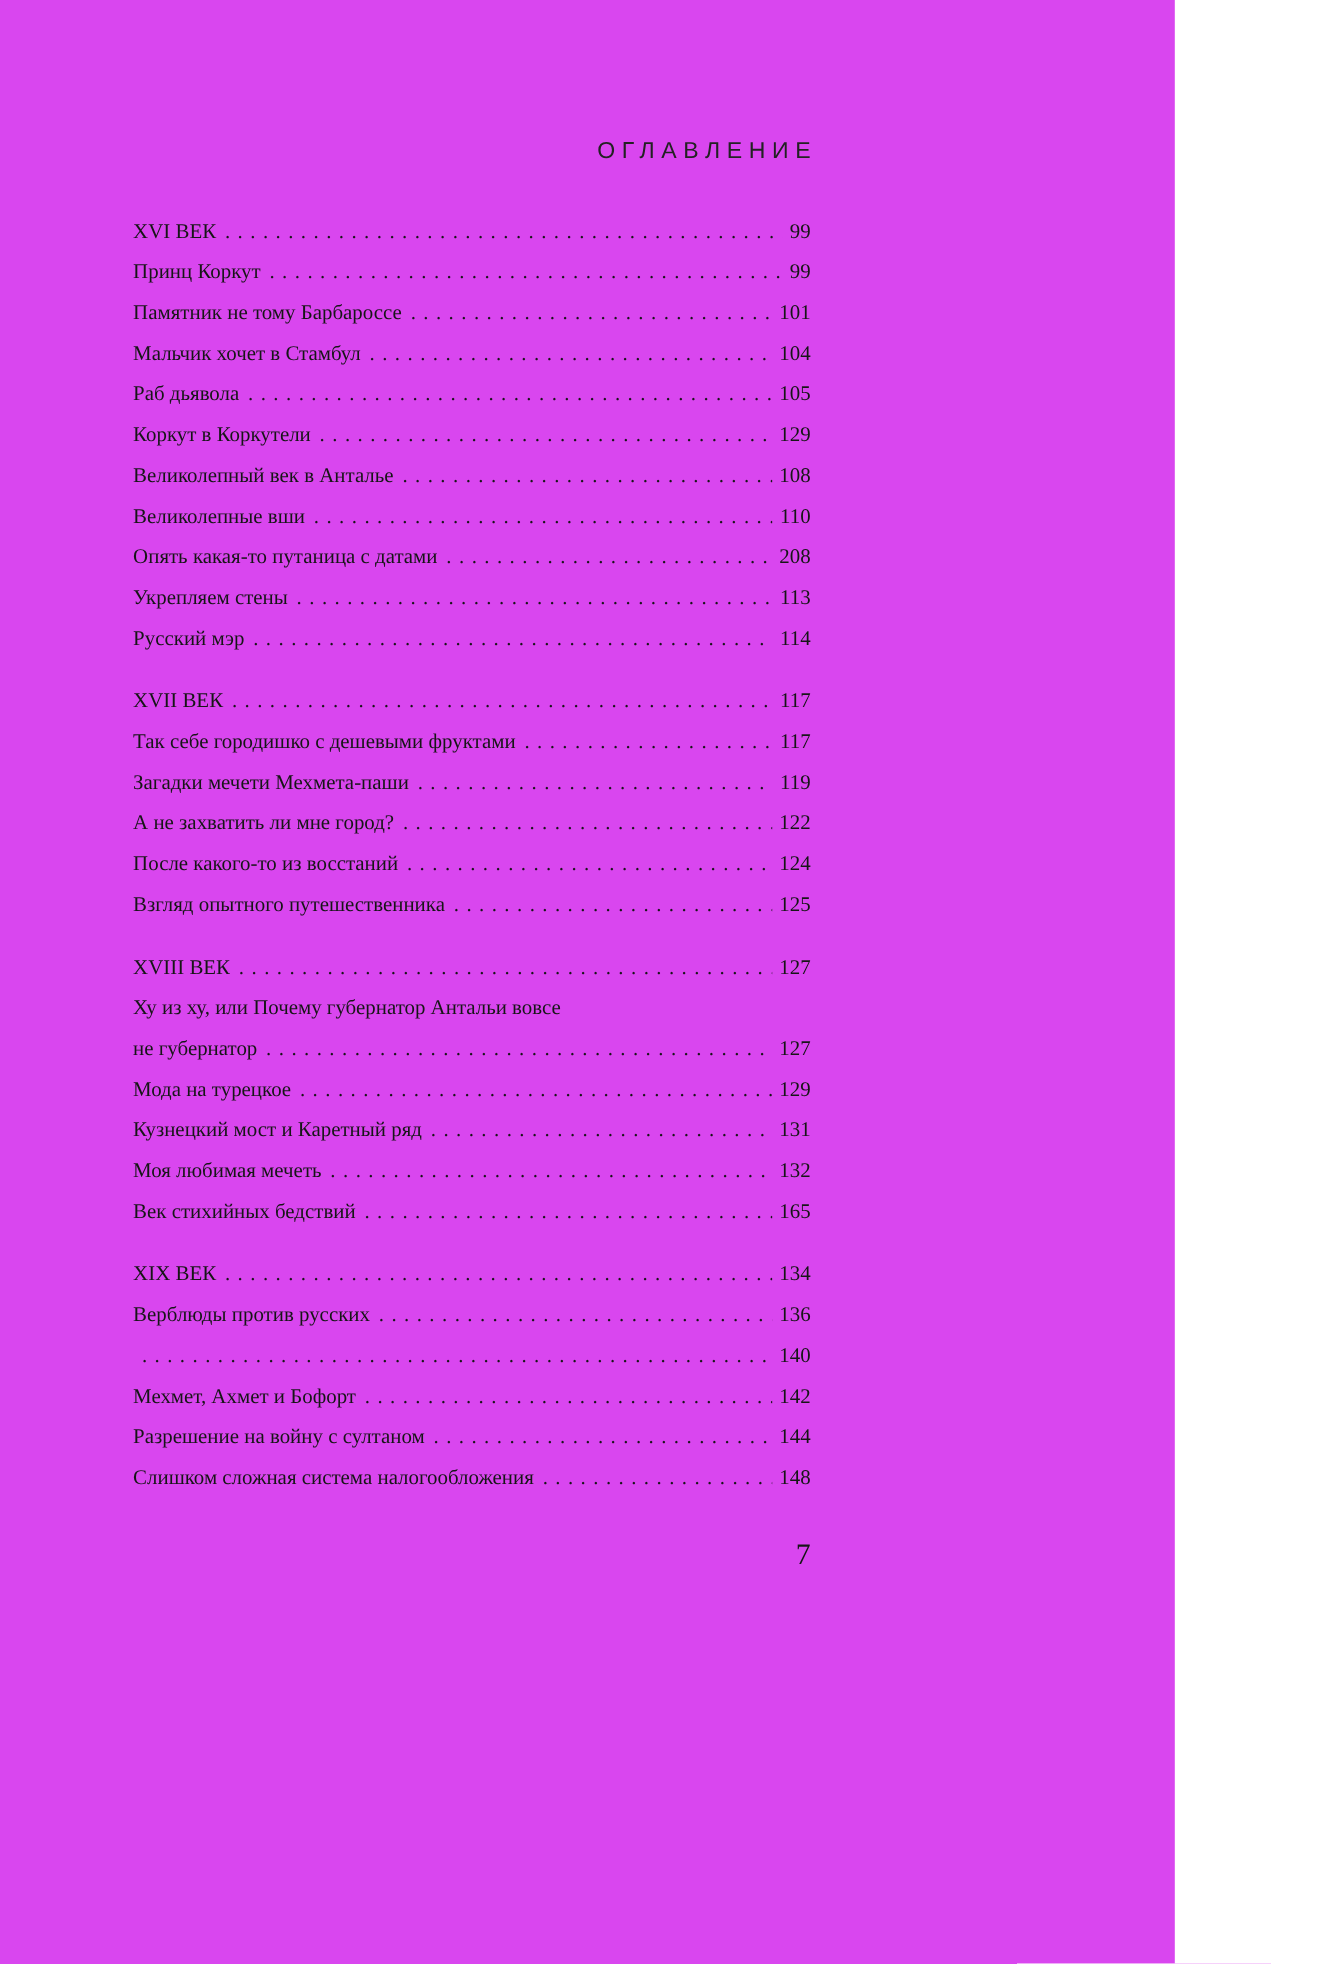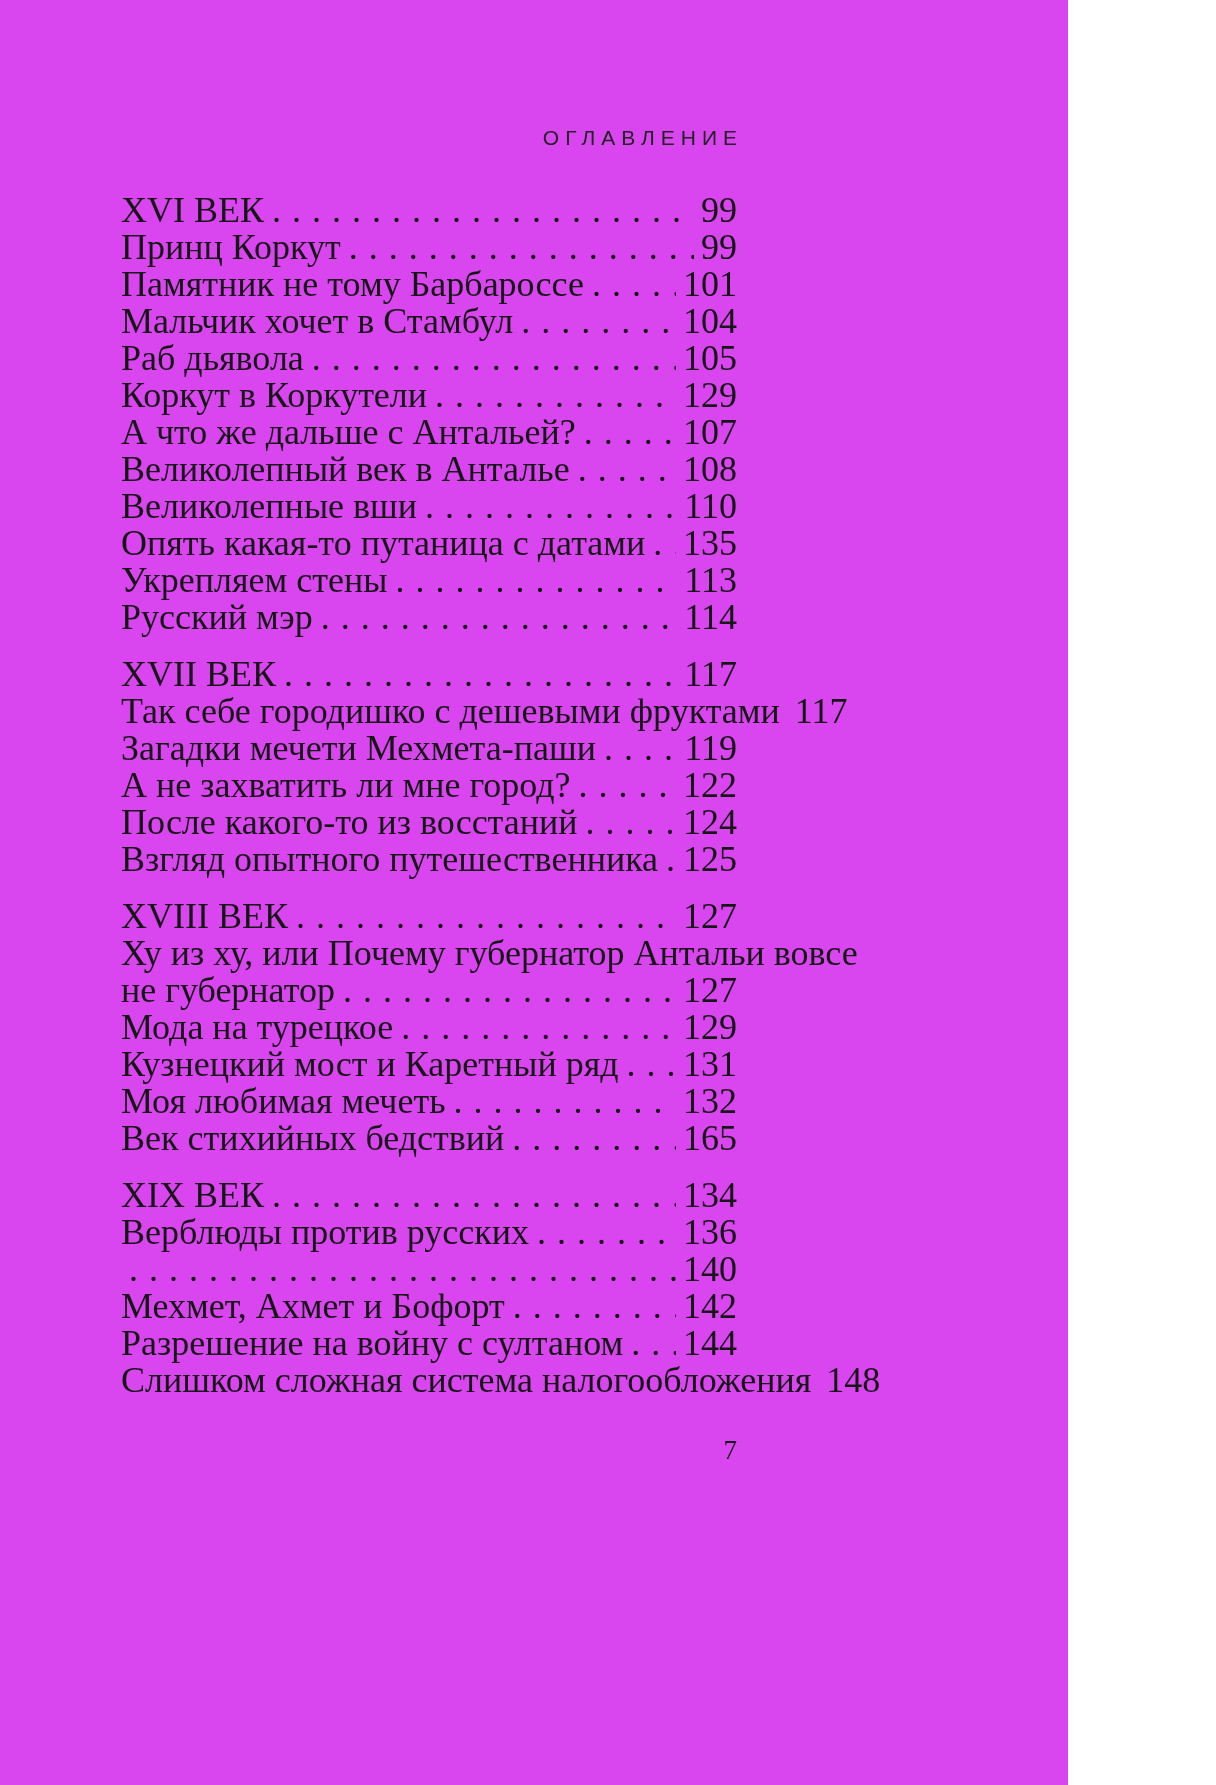--- a/index.html
+++ b/index.html
@@ -22,21 +22,21 @@
     text-align: right;
     font-family: "Liberation Sans", "DejaVu Sans", sans-serif;
     font-size: 21px;
     letter-spacing: 6px;
     color: #222222;
     font-weight: 400;
     margin-right: -6px; 
   }
   .toc {
     margin-top: 42px;
-    font-size: 36px;
+    font-size: 19px;
     color: #161616;
     font-family: Liberation Serif, serif;
   }
   .toc-section + .toc-section {
     margin-top: 20px;
   }
   .toc-row {
     display: flex;
     align-items: baseline;
     line-height: 37px;
@@ -107,42 +107,37 @@
     <span class="toc-dots"></span>
     <span class="toc-page">105</span>
   </div>
 
   <div class="toc-row">
     <span class="toc-title">Коркут в Коркутели</span>
     <span class="toc-dots"></span>
     <span class="toc-page">129</span>
   </div>
 
-  <div class="toc-row">
-    <span class="toc-title">А что же дальше с Антальей?</span>
-    <span class="toc-dots"></span>
-    <span class="toc-page">107</span>
-  </div>
 
   <div class="toc-row">
     <span class="toc-title">Великолепный век в Анталье</span>
     <span class="toc-dots"></span>
     <span class="toc-page">108</span>
   </div>
 
   <div class="toc-row">
     <span class="toc-title">Великолепные вши</span>
     <span class="toc-dots"></span>
     <span class="toc-page">110</span>
   </div>
 
   <div class="toc-row">
     <span class="toc-title">Опять какая-то путаница с датами</span>
     <span class="toc-dots"></span>
-    <span class="toc-page">135</span>
+    <span class="toc-page">208</span>
   </div>
 
   <div class="toc-row">
     <span class="toc-title">Укрепляем стены</span>
     <span class="toc-dots"></span>
     <span class="toc-page">113</span>
   </div>
 
   <div class="toc-row">
     <span class="toc-title">Русский мэр</span>

